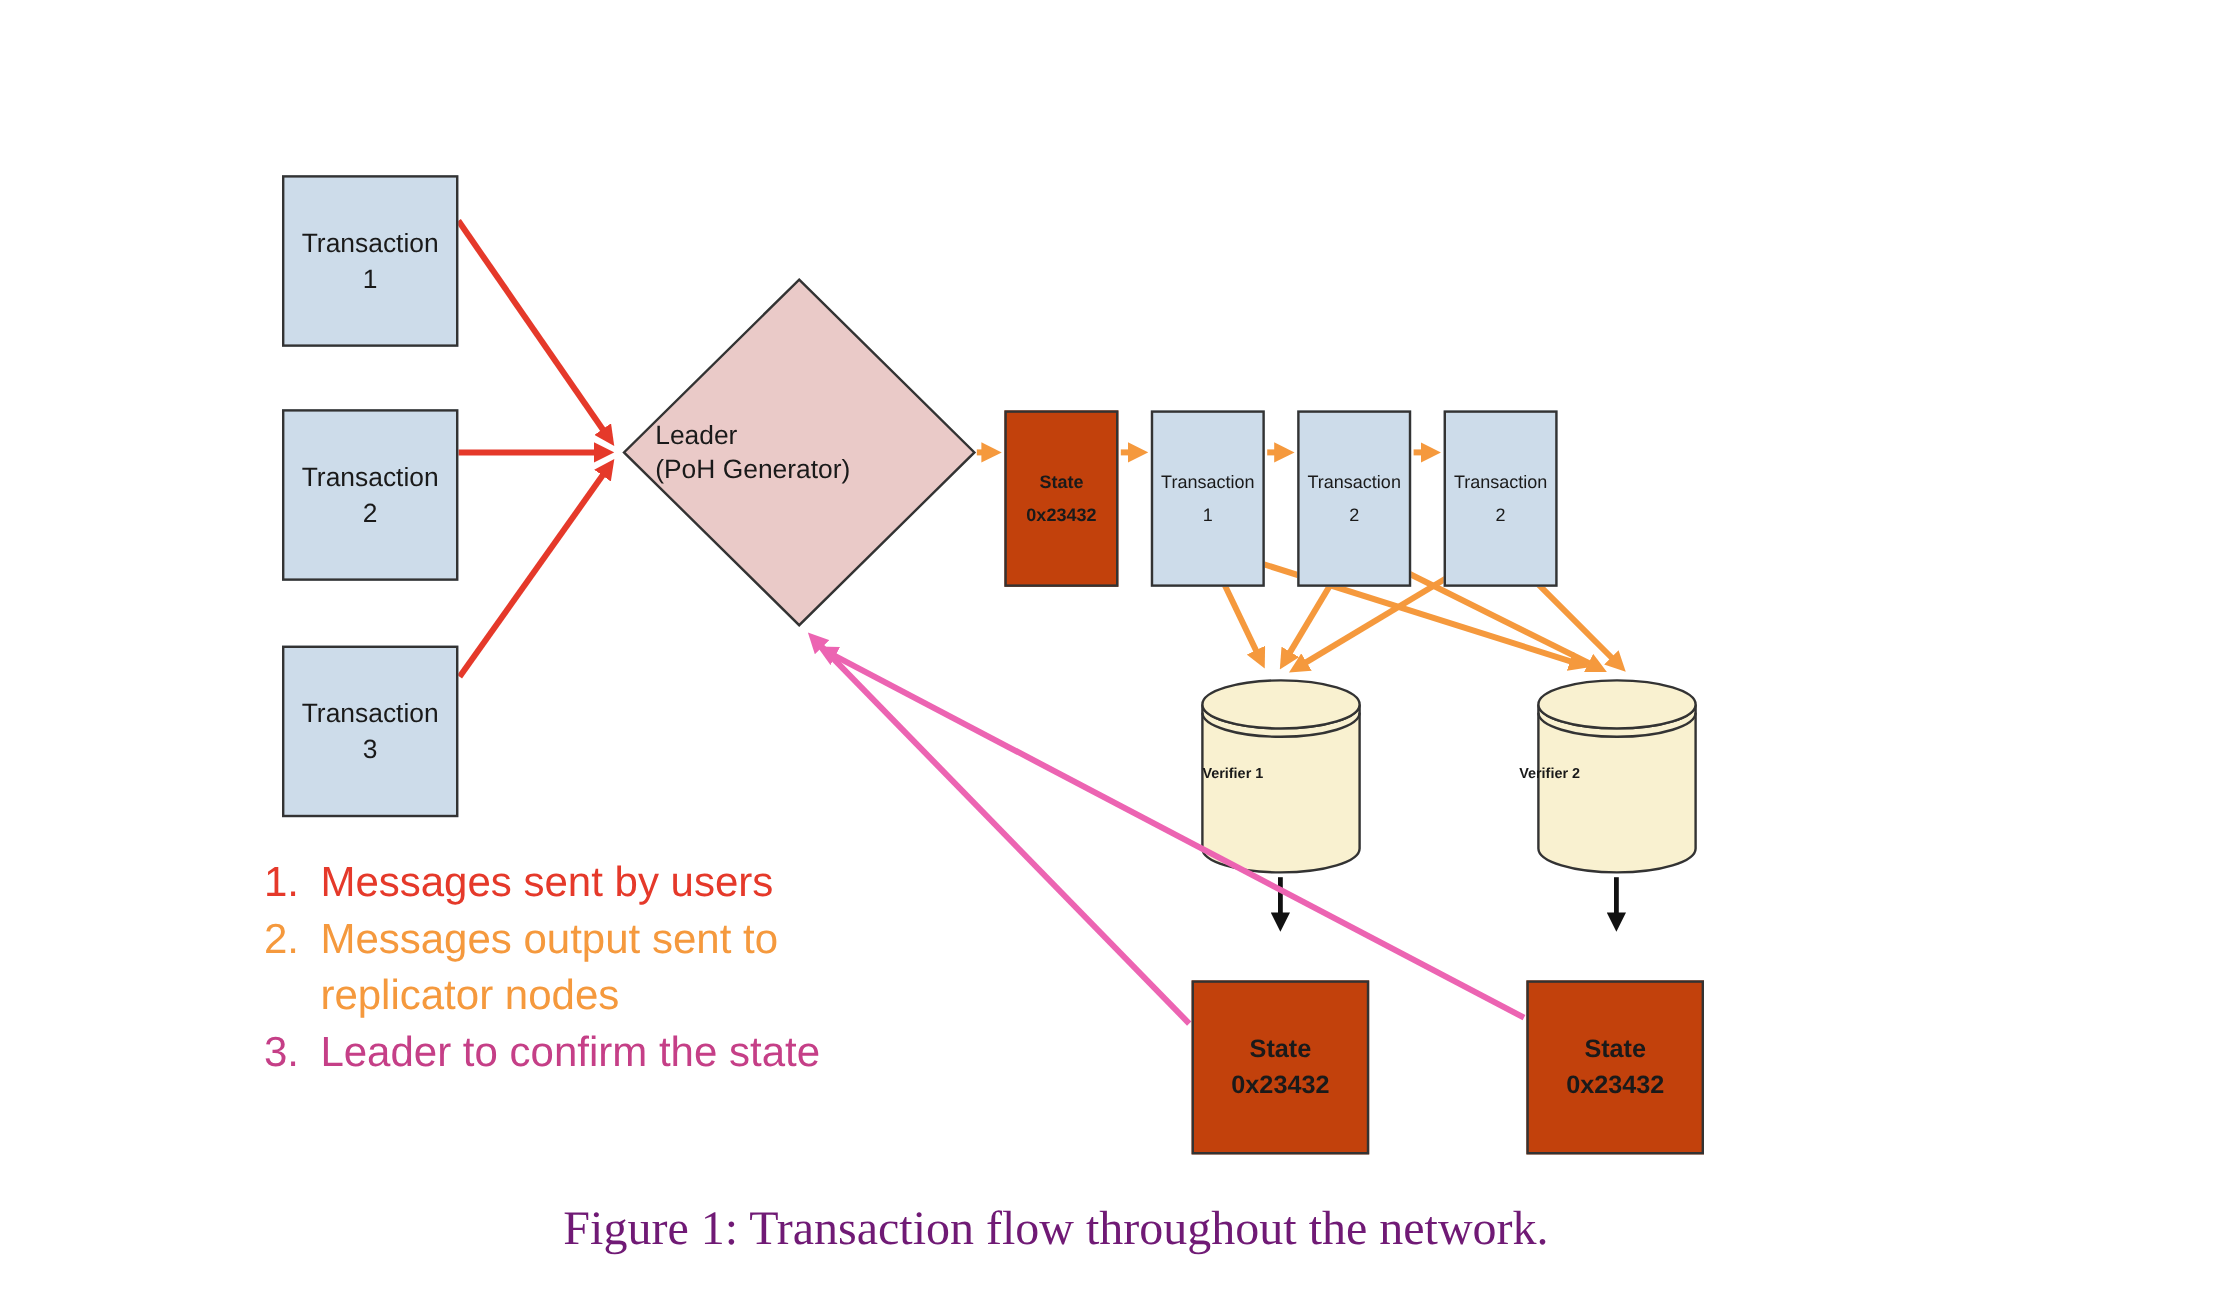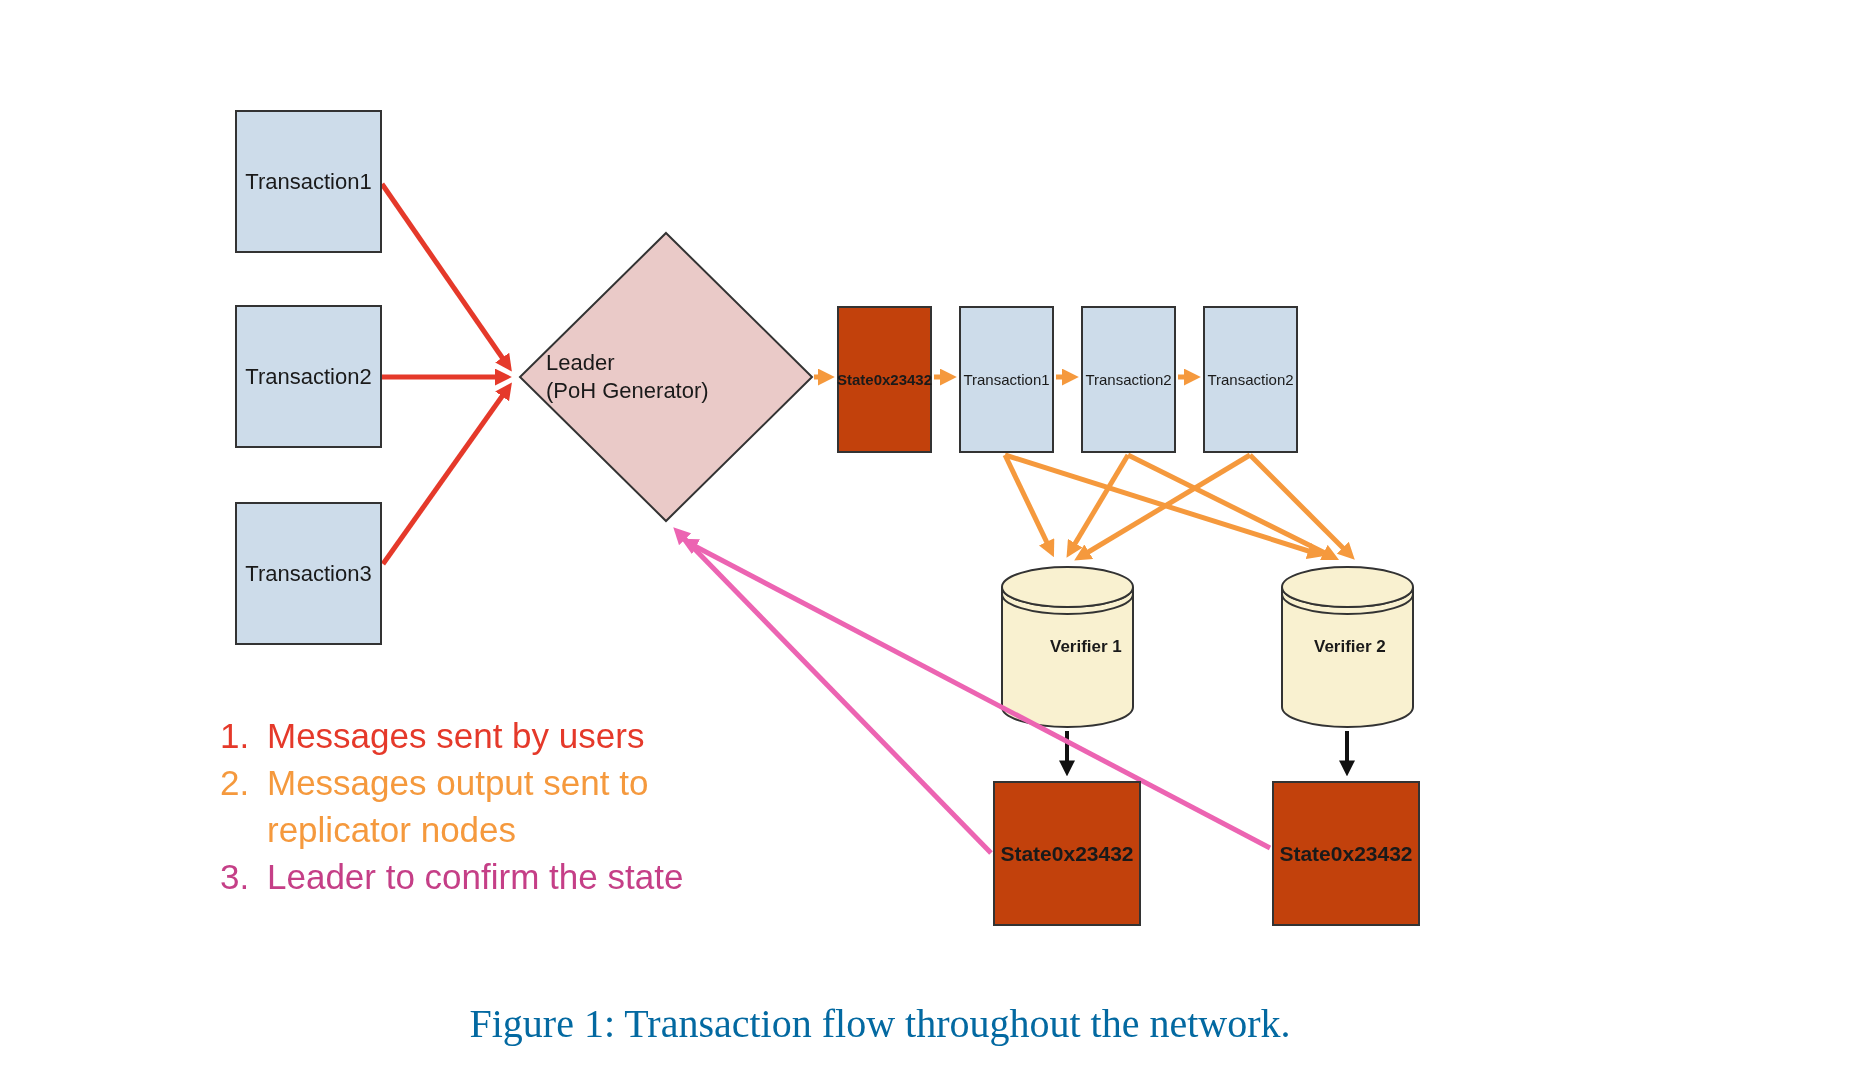--- a/index.html
+++ b/index.html
@@ -9,45 +9,45 @@
     background:#ffffff;
     font-family:"Liberation Sans", sans-serif;
     color:#1a1a1a;
     overflow:hidden;
   }
   .layer{position:absolute;left:0;top:0;}
   .box{
     position:absolute;
     box-sizing:border-box;
     border:2px solid #333333;
-    display:flex;
+    display:flex;flex-direction:column;
     align-items:center;justify-content:center;
-    text-align:center;white-space:nowrap;
+    text-align:center;white-space:nowrap;margin-top:36px;
   }
   .box-blue{background:#cddcea;}
   .box-purple{background:#c2410c;}
   .big{width:147px;height:143px;font-size:22px;line-height:30px;}
   .seq{width:95px;height:147px;font-size:15px;line-height:27px;top:306px;}
   .seq.bold, .bold{font-weight:bold;}
   .state-bottom{width:148px;height:145px;font-size:21px;line-height:30px;font-weight:bold;top:781px;}
   .node-label{position:absolute;text-align:left;white-space:nowrap;}
   .leader-label{left:546px;top:349px;width:240px;font-size:22px;line-height:28px;}
-  .verifier-label{width:131px;top:637px;font-size:17px;font-weight:bold;padding-left:48px;}
+  .verifier-label{width:131px;top:637px;font-size:12px;font-weight:bold;}
   .legend{
     position:absolute;left:220px;top:712px;
     font-size:35px;line-height:47px;
   }
   .legend-row{display:flex;}
   .legend-num{width:47px;flex:0 0 47px;}
   .legend-text{max-width:450px;}
   .caption{
     position:absolute;left:0;top:1000px;width:1760px;
     text-align:center;
     font-family:"Liberation Serif", serif;
-    font-size:40px;color:#0369a1;
+    font-size:40px;color:#701a75;
   }
   svg .shape{stroke:#333333;stroke-width:2;}
   .arrow-red{stroke:#e5392a;stroke-width:5;fill:none;}
   .arrow-orange{stroke:#f5993d;stroke-width:5;fill:none;}
   .arrow-pink{stroke:#ec64b2;stroke-width:5;fill:none;}
   .arrow-black{stroke:#111111;stroke-width:4;fill:none;}
 </style>
 </head>
 <body>
 

